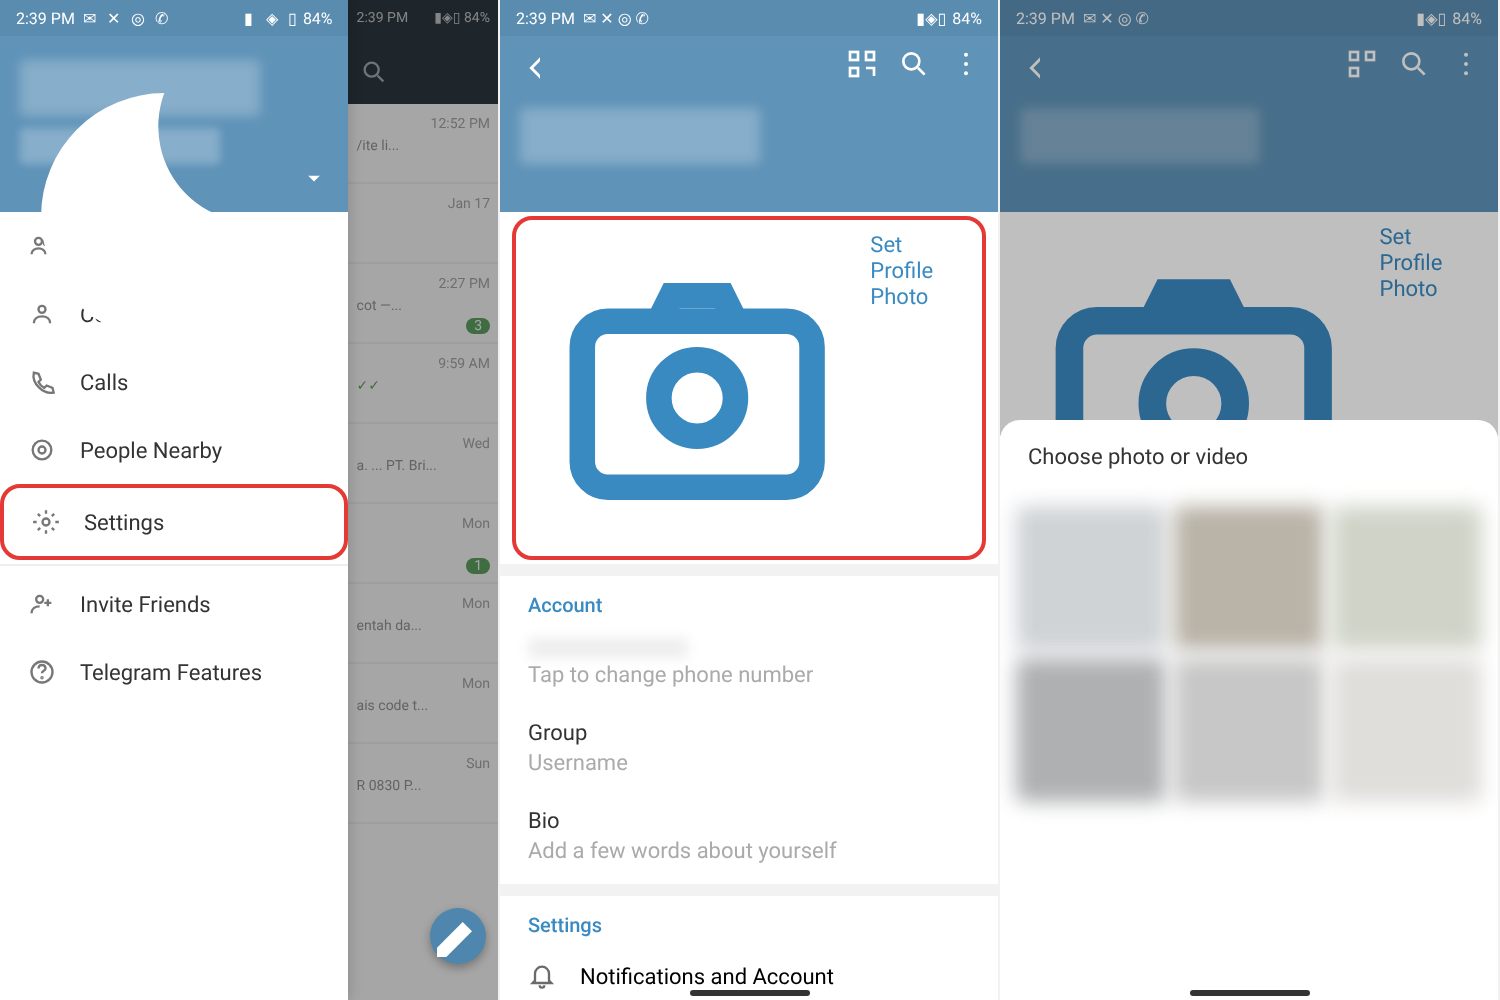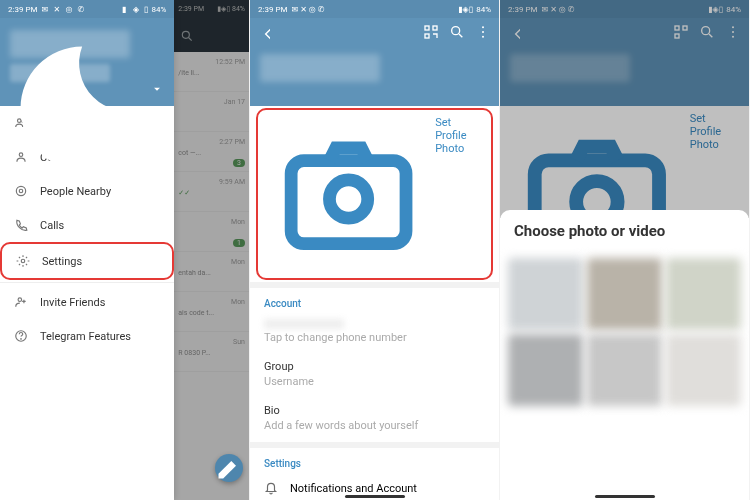--- a/index.html
+++ b/index.html
@@ -45,21 +45,21 @@
 .set-link-box { border: 2px solid #e53935; border-radius: 10px; margin: 2px 6px; }
 .section-title { color: #3a8ac2; font-size: 10px; font-weight: 500; padding: 10px 14px 4px; }
 .sub { font-size: 11px; color: #aaa; margin-top: 2px; }
 .field { padding: 6px 14px 10px; }
 .field-label { font-size: 11px; color: #333; }
 .spacer { height: 6px; background: #f2f2f2; }
 
 
 .s3-dim { position: absolute; top: 0; left: 0; right: 0; height: 218px; background: rgba(0,0,0,0.25); z-index: 3; pointer-events: none; }
 .sheet { position: absolute; top: 210px; left: 0; right: 0; bottom: 0; background: #fff; z-index: 4; border-radius: 10px 10px 0 0; padding: 10px 8px; }
-.sheet-title { font-size: 15px; font-weight: 700; color: #333; padding: 2px 6px 10px; }
+.sheet-title { font-size: 11px; font-weight: 400; color: #333; padding: 2px 6px 10px; }
 .tiles { display: flex; gap: 8px; }
 .tile { width: 70px; height: 70px; border-radius: 8px; display: flex; flex-direction: column; align-items: center; justify-content: center; font-size: 8px; color: #fff; }
 .tile-cam { background: #d8dadd; color: #888; }
 .tile-emoji { background: linear-gradient(135deg,#ff8a3d,#ff4f7b); position: relative; border: 2.5px solid #e53935; }
 .tile-emoji .emoji { width: 34px; height: 34px; background: radial-gradient(circle,#ffe0a0,#ffb347); border-radius: 50%; position: relative; margin-bottom: 4px; }
 .tile-emoji .ears { position: absolute; top: -5px; width: 34px; display: flex; justify-content: space-between; }
 .tile-emoji .ear { width: 8px; height: 8px; background: #6b4a2e; border-radius: 3px 3px 0 0; }
 .gallery { display: grid; grid-template-columns: repeat(3,1fr); gap: 4px; margin-top: 8px; }
 .gcell { height: 72px; background: #cfd3d6; border-radius: 4px; filter: blur(5px); }
 .gcell:nth-child(2){background:#b9b3a8;} .gcell:nth-child(3){background:#d0d4c8;}
@@ -114,30 +114,30 @@
           </div>
         <div class="menu-item">
             <span class="mi-ico"><svg viewBox="0 0 24 24" fill="none" stroke="currentColor" stroke-width="2">
                 <circle cx="12" cy="8" r="3"></circle>
                 <path d="M5 20c0-4 3-6 7-6s7 2 7 6"></path>
               </svg></span>
             <span>Contacts</span>
           </div>
         <div class="menu-item">
             <span class="mi-ico"><svg viewBox="0 0 24 24" fill="none" stroke="currentColor" stroke-width="2">
+                <path d="M5 4l4 1 2 5-2 2c1 2 3 4 5 5l2-2 5 2 1 4c-9 2-19-8-17-17z"></path>
+              </svg></span>
+            <span>Calls</span>
+          </div>
+        <div class="menu-item">
+            <span class="mi-ico"><svg viewBox="0 0 24 24" fill="none" stroke="currentColor" stroke-width="2">
                 <circle cx="12" cy="12" r="3"></circle>
                 <circle cx="12" cy="12" r="8"></circle>
               </svg></span>
             <span>People Nearby</span>
-          </div>
-        <div class="menu-item">
-            <span class="mi-ico"><svg viewBox="0 0 24 24" fill="none" stroke="currentColor" stroke-width="2">
-                <path d="M5 4l4 1 2 5-2 2c1 2 3 4 5 5l2-2 5 2 1 4c-9 2-19-8-17-17z"></path>
-              </svg></span>
-            <span>Calls</span>
           </div>
         <div class="menu-item redbox">
             <span class="mi-ico"><svg viewBox="0 0 24 24" fill="none" stroke="currentColor" stroke-width="2">
                 <circle cx="12" cy="12" r="3"></circle>
                 <path d="M12 2v3M12 19v3M4 12H1M23 12h-3M5 5l2 2M17 17l2 2M5 19l2-2M17 7l2-2"></path>
               </svg></span>
             <span>Settings</span>
           </div>
         <div class="divider"></div>
         <div class="menu-item">
@@ -179,20 +179,24 @@
           <div class="chat-time">Jan 17</div>
         </div>
       <div class="chat-row">
           <div class="chat-time">2:27 PM</div>
           <div class="chat-txt">cot —...</div>
           <span class="badge">3</span>
         </div>
       <div class="chat-row">
           <div class="chat-time">9:59 AM</div>
           <div class="chat-txt" style="color:#4caf50;">✓✓</div>
+        </div>
+      <div class="chat-row">
+          <div class="chat-time">Wed</div>
+          <div class="chat-txt">a. ...  PT. Bri...</div>
         </div>
       <div class="chat-row">
           <div class="chat-time">Mon</div>
           <span class="badge">1</span>
         </div>
       <div class="chat-row">
           <div class="chat-time">Mon</div>
           <div class="chat-txt">entah da...</div>
         </div>
       <div class="chat-row">

